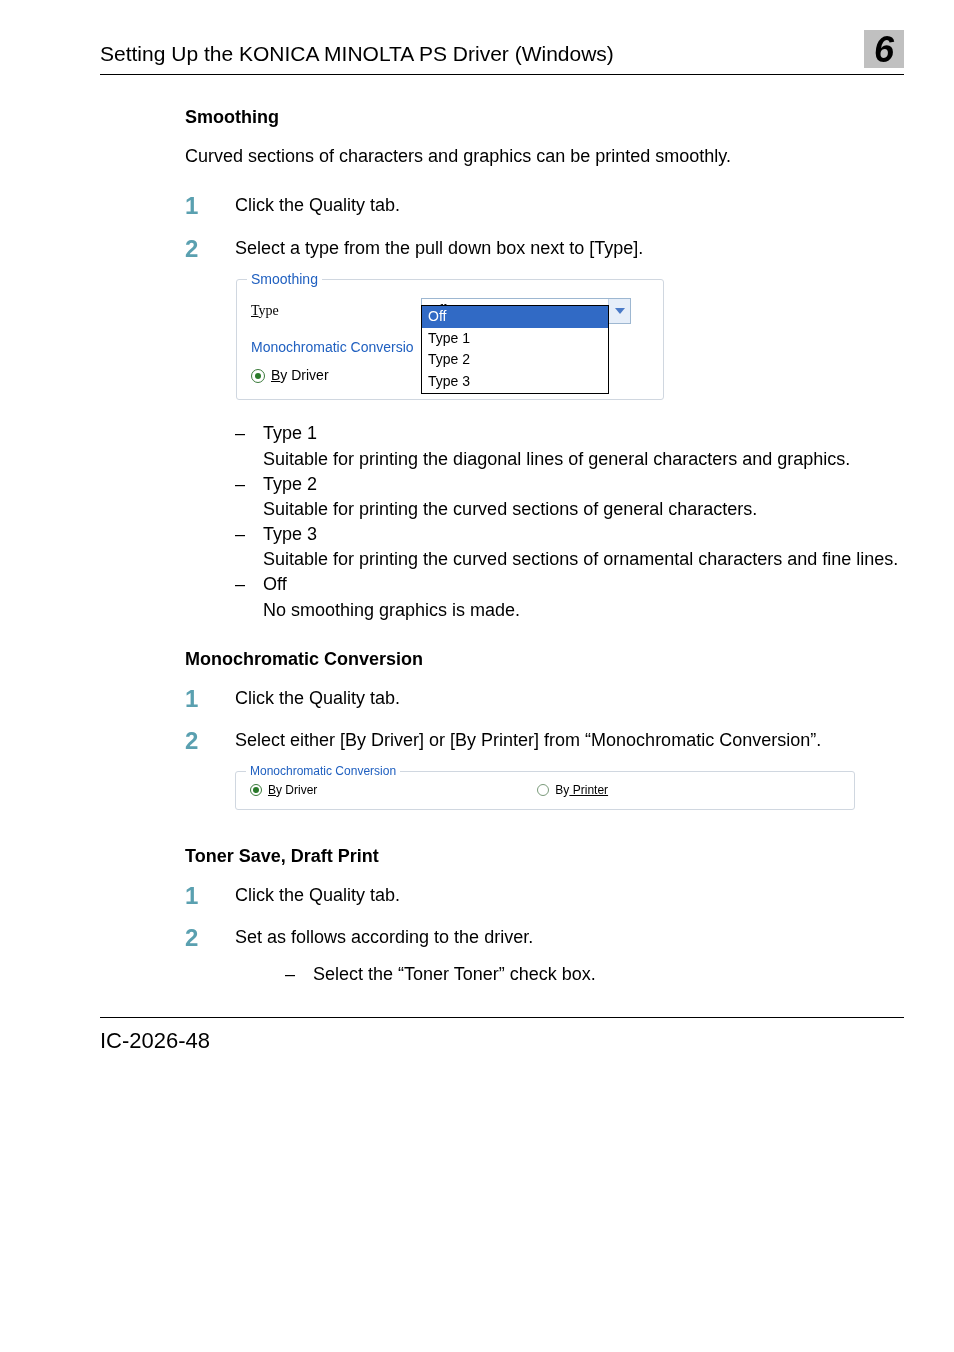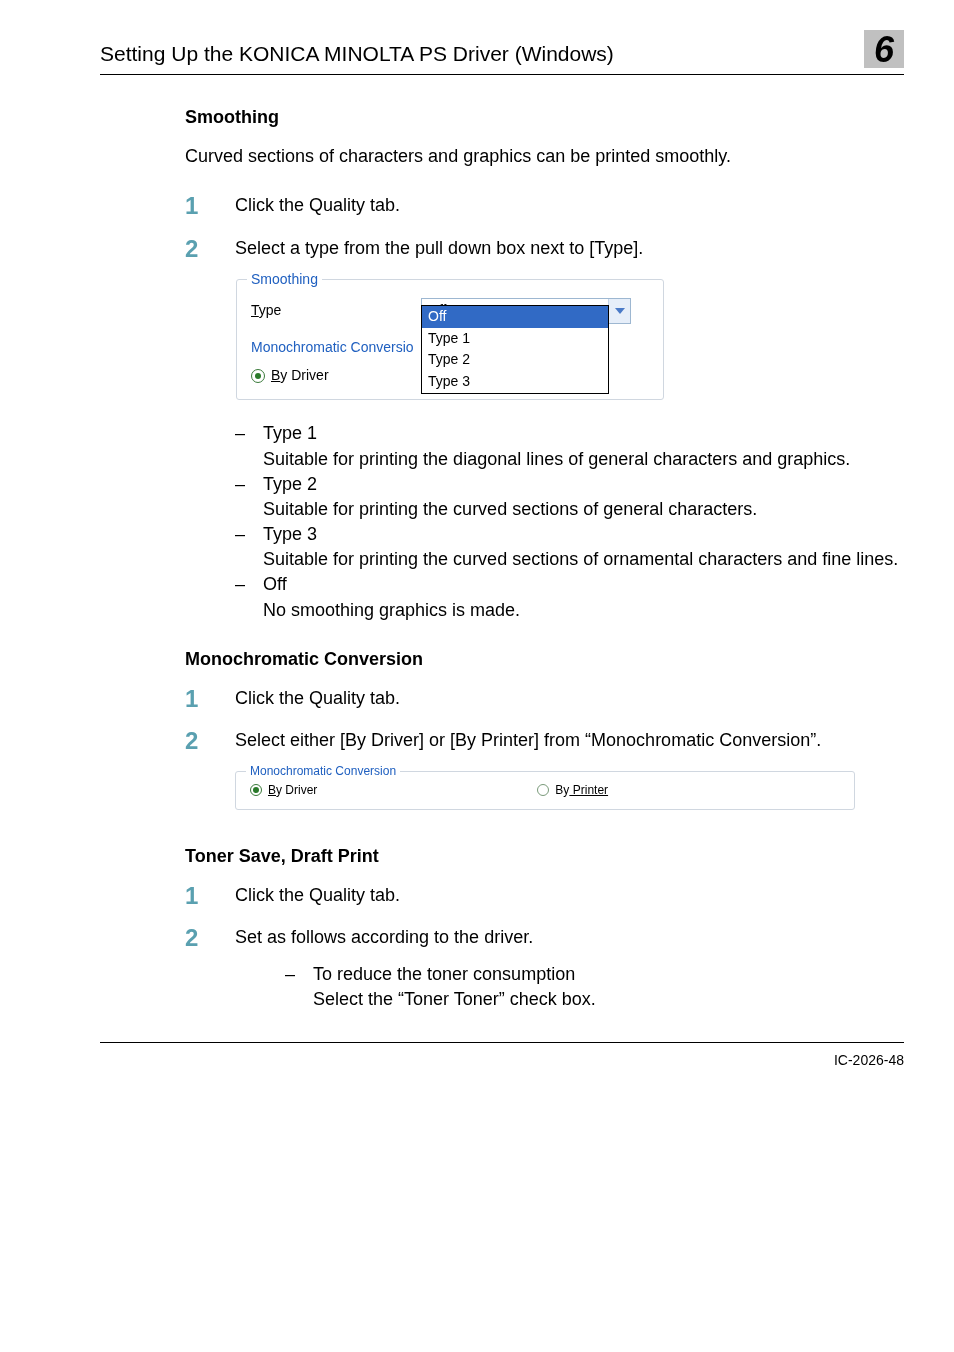--- a/index.html
+++ b/index.html
@@ -92,20 +92,21 @@
     padding: 0 4px;
     font-size: 14px;
   }
   .type-row {
     display: flex;
     align-items: center;
     margin: 8px 0 4px 0;
   }
   .type-label {
     width: 170px;
+    font-family: Liberation Serif, serif;
   }
   .type-label .ul { text-decoration: underline; }
   .combo {
     position: relative;
     width: 210px;
     border: 1px solid #9db7d1;
     background: #fff;
     height: 26px;
     display: flex;
     align-items: center;
@@ -225,23 +226,22 @@
   .radio-pair .lbl .ul { text-decoration: underline; }
 
   .footer-rule {
     border: none;
     border-top: 1.5px solid #000;
     margin-top: 30px;
     margin-bottom: 8px;
   }
   .footer-row {
     display: flex;
-    justify-content: flex-end;
-    font-size: 14px;
-    margin-left: 16px;
+    justify-content: flex-start;
+    font-size: 22px;
   }
 </style>
 </head>
 <body>
 
 <div class="page">
   <div class="header-row">
     <div class="header-title">Setting Up the KONICA MINOLTA PS Driver (Windows)</div>
     <div class="chapter-box">
       <div class="chapter-num">6</div>
@@ -359,21 +359,20 @@
     </div>
     <div class="step-row" style="margin-bottom:10px;">
       <div class="step-num">2</div>
       <div class="step-body">Set as follows according to the driver.</div>
     </div>
 
     <div class="sub-list" style="padding-left:100px; margin-bottom:0;">
       <div class="item">
         <div class="dash">–</div>
         <div class="item-body">
-          <div>To reduce the toner consumption</div>
           <div>Select the “Toner Toner” check box.</div>
         </div>
       </div>
     </div>
 
   </div>
 
   <hr class="footer-rule">
   <div class="footer-row">
     <span>IC-202</span>

